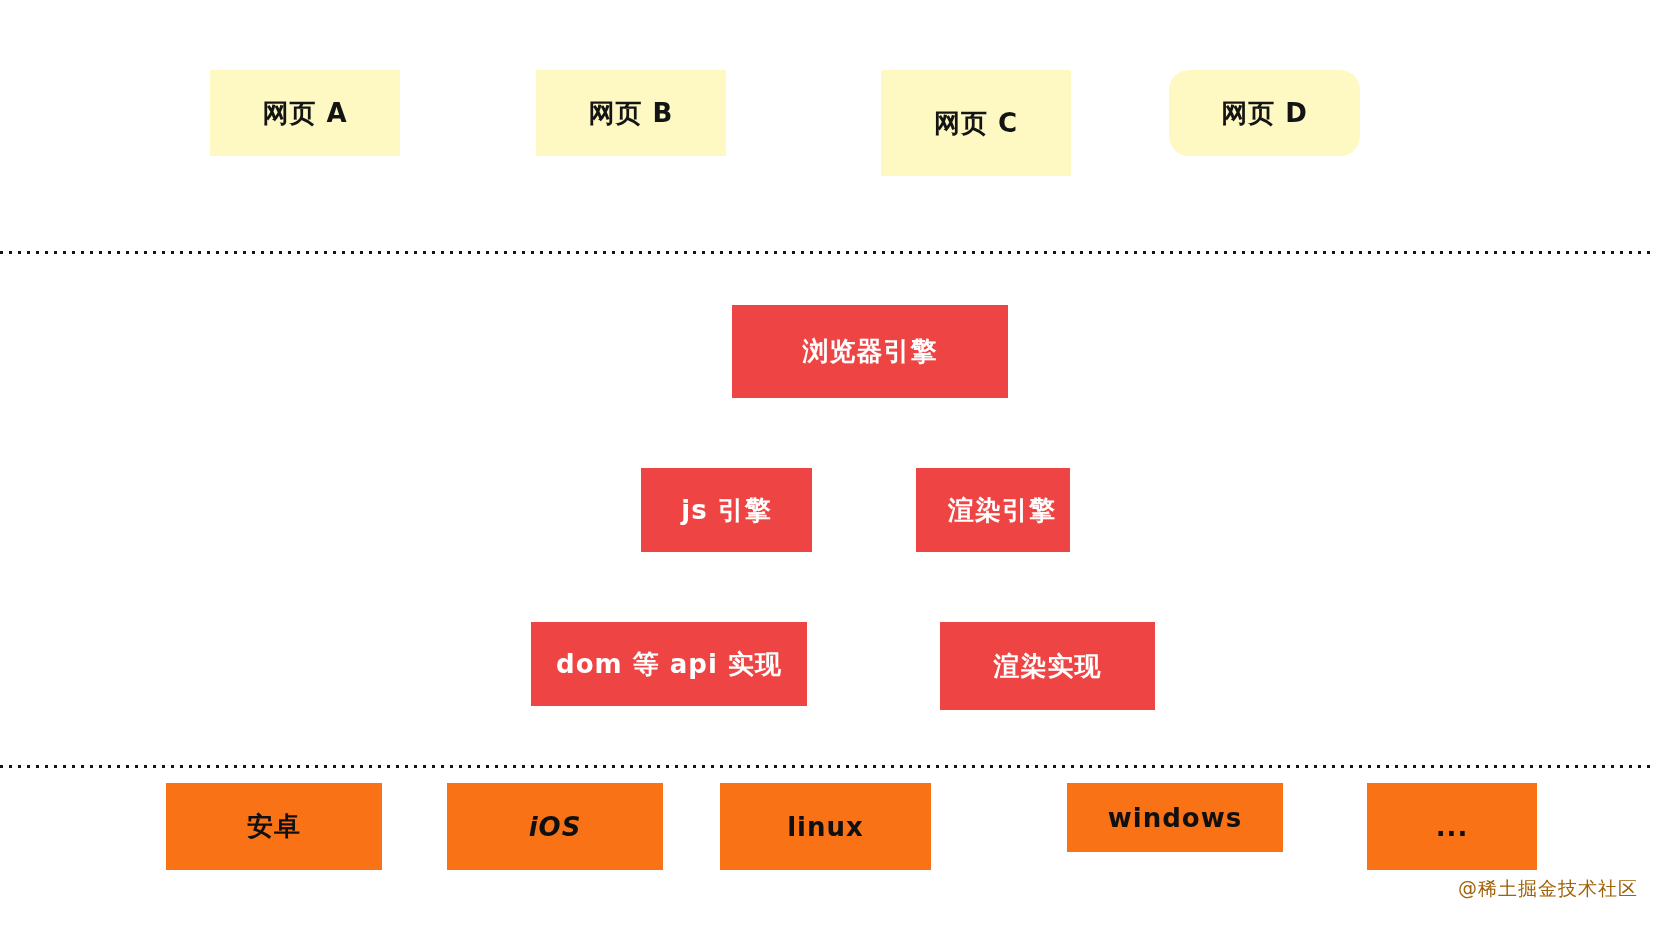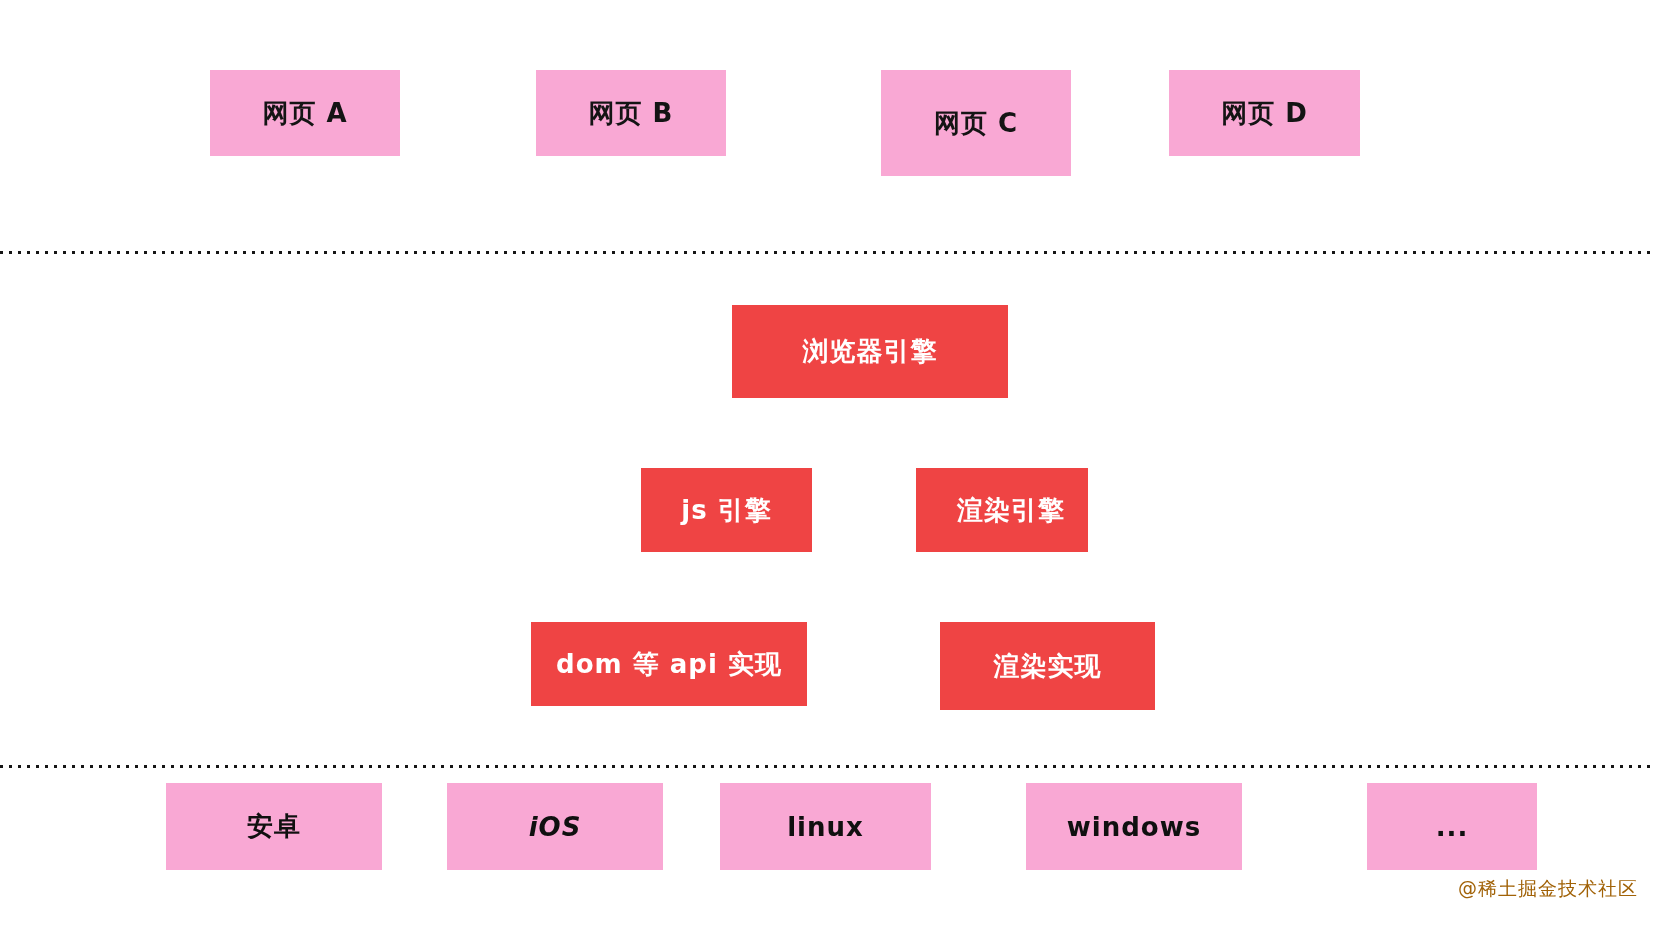--- a/index.html
+++ b/index.html
@@ -19,29 +19,29 @@
     position: absolute;
     display: flex;
     align-items: center;
     justify-content: center;
     font-size: 26px;
     font-weight: bold;
     letter-spacing: 1px;
     box-sizing: border-box;
   }
   .box-webpage {
-    background: #f9a8d4;
+    background: #fef9c3;
     color: #141414;
   }
   .box-engine {
     background: #ef4444;
     color: #ffffff;
   }
   .box-platform {
-    background: #f9a8d4;
+    background: #f97316;
     color: #101010;
   }
   .dotted-divider {
     position: absolute;
     left: 0;
     width: 1656px;
     height: 3px;
     background-image: repeating-linear-gradient(
       to right,
       #151515 0px, #151515 3px,
@@ -58,35 +58,35 @@
   }
 </style>
 </head>
 <body>
 
 <div id="canvas">
 
   <div class="box box-webpage" style="left:210px; top:70px; width:190px; height:86px;">网页 A</div>
   <div class="box box-webpage" style="left:536px; top:70px; width:190px; height:86px;">网页 B</div>
   <div class="box box-webpage" style="left:881px; top:70px; width:190px; height:106px;">网页 C</div>
-  <div class="box box-webpage" style="left:1169px; top:70px; width:191px; height:86px;">网页 D</div>
+  <div class="box box-webpage" style="left:1169px; top:70px; width:191px; height:86px;border-radius:20px;">网页 D</div>
 
   <div class="dotted-divider" style="top:251px;"></div>
 
   <div class="box box-engine" style="left:732px; top:305px; width:276px; height:93px;">浏览器引擎</div>
 
   <div class="box box-engine" style="left:641px; top:468px; width:171px; height:84px;">js 引擎</div>
-  <div class="box box-engine" style="left:916px; top:468px; width:172px; height:84px;padding-left:18px;">渲染引擎</div>
+  <div class="box box-engine" style="left:916px; top:468px; width:154px; height:84px;padding-left:18px;">渲染引擎</div>
 
   <div class="box box-engine" style="left:531px; top:622px; width:276px; height:84px;">dom 等 api 实现</div>
   <div class="box box-engine" style="left:940px; top:622px; width:215px; height:88px;">渲染实现</div>
 
   <div class="dotted-divider" style="top:765px;"></div>
 
   <div class="box box-platform" style="left:166px; top:783px; width:216px; height:87px;">安卓</div>
   <div class="box box-platform" style="left:447px; top:783px; width:216px; height:87px;font-style:italic;">iOS</div>
   <div class="box box-platform" style="left:720px; top:783px; width:211px; height:87px;">linux</div>
-  <div class="box box-platform" style="left:1026px; top:783px; width:216px; height:87px;">windows</div>
+  <div class="box box-platform" style="left:1067px; top:783px; width:216px; height:69px;">windows</div>
   <div class="box box-platform" style="left:1367px; top:783px; width:170px; height:87px;">...</div>
 
   <div class="watermark">@稀土掘金技术社区</div>
 
 </div>
 
 </body></html>

